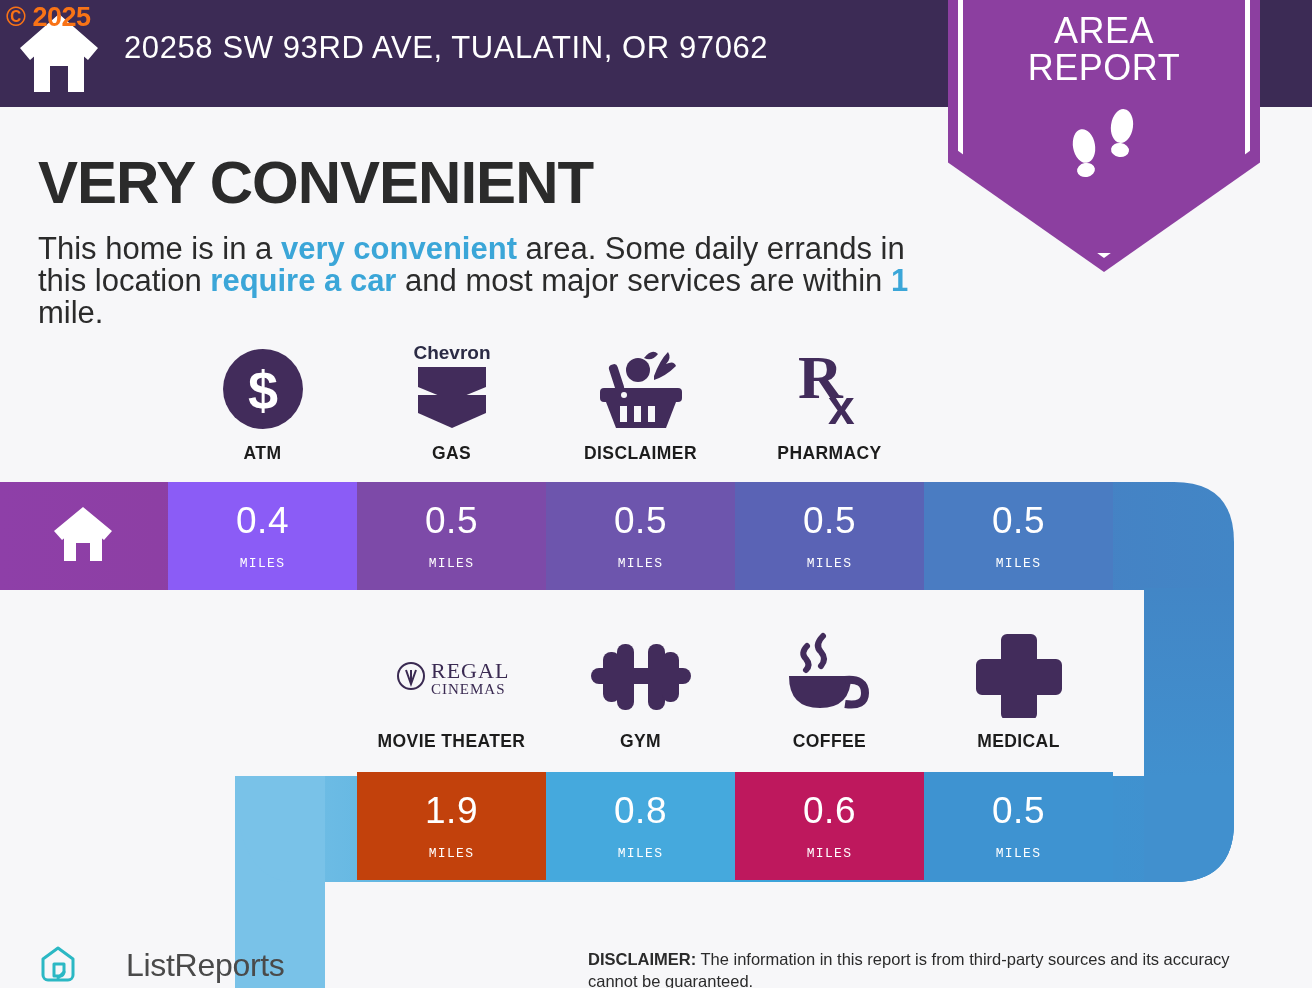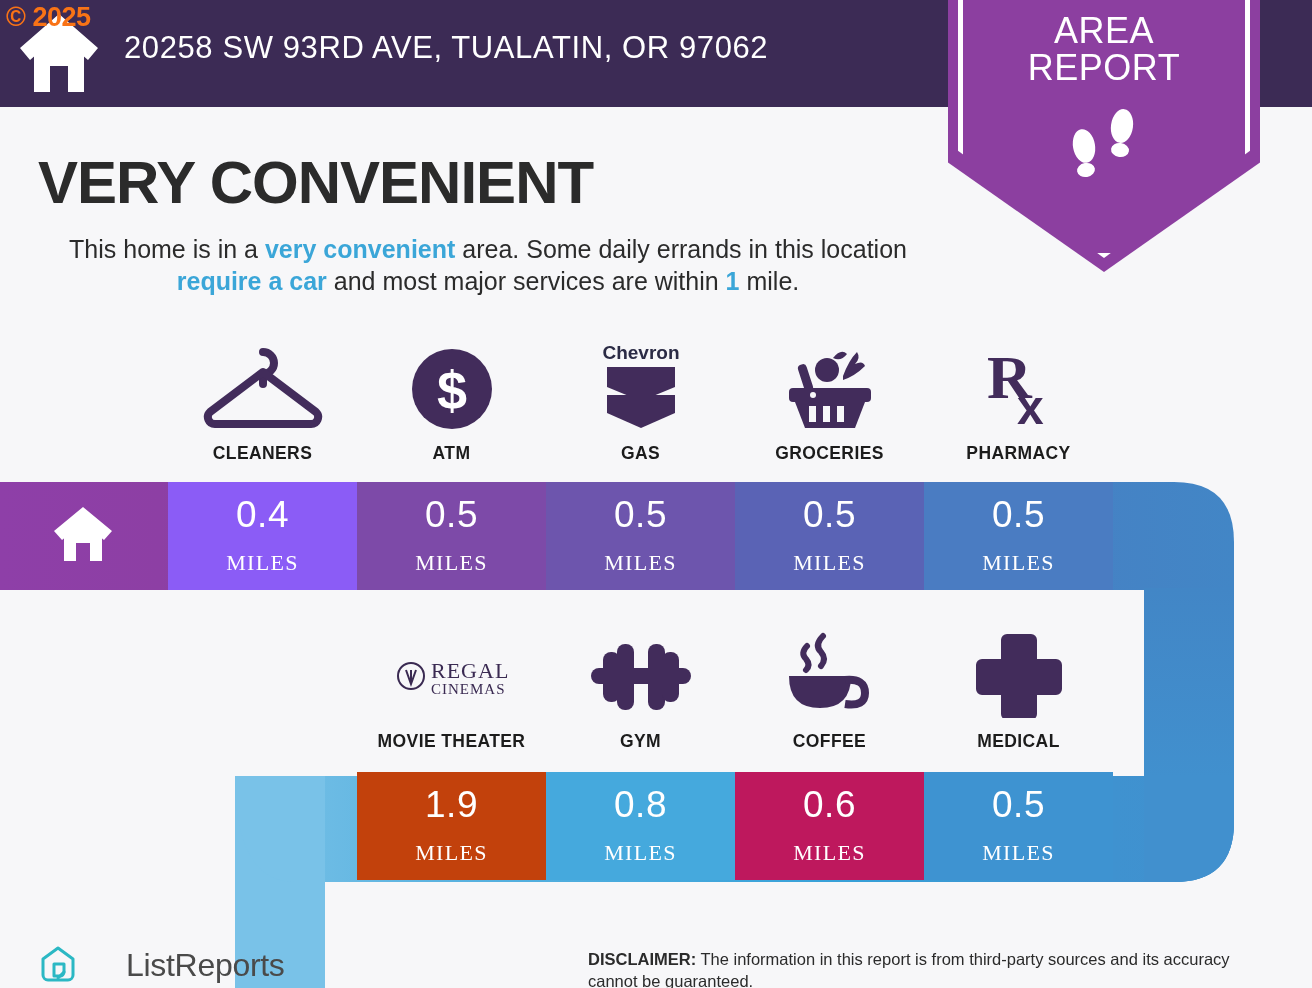--- a/index.html
+++ b/index.html
@@ -98,25 +98,24 @@
     letter-spacing: -1px;
     color: #2b2b2b;
     font-family: "Liberation Sans", sans-serif;
     white-space: nowrap;
   }
 
   #subheadline {
     position: absolute;
     left: 38px; top: 233px;
     width: 900px;
-    font-size: 25px;
+    font-size: 31px;
     line-height: 32px;
     color: #2b2b2b;
     font-family: "Liberation Sans", sans-serif;
-    text-align: center;
   }
   #subheadline b { color: #3ba6d8; font-weight: bold; }
 
   
   #snake-svg {
     position: absolute;
     left: 0; top: 470px;
     width: 1312px; height: 518px;
     z-index: 1;
   }
@@ -172,23 +171,23 @@
     color: #ffffff;
   }
   .dist-value {
     font-size: 37px;
     line-height: 38px;
     letter-spacing: 0.5px;
     font-family: "Liberation Sans", sans-serif;
   }
   .dist-unit {
     margin-top: 16px;
-    font-size: 22px;
+    font-size: 13px;
     letter-spacing: 1.3px;
-    font-family: Liberation Serif, serif;
+    font-family: Liberation Mono, monospace;
   }
 
   #home-marker-icon {
     position: absolute;
     left: 52px; top: 505px;
     width: 62px; height: 58px;
     z-index: 2;
   }
 
   
@@ -300,29 +299,20 @@
     <path d="M1144 306 L1234 306 L1234 352 Q1234 412 1174 412 L1144 412 Z" fill="#4190ce"></path>
   </svg>
 
   <svg id="home-marker-icon" viewBox="0 0 62 58">
     <path d="M31 2 L60 26 L52 35 L31 18 L10 35 L2 26 Z" fill="#ffffff"></path>
     <path d="M12 30 L31 16 L50 30 L50 56 L38 56 L38 38 L24 38 L24 56 L12 56 Z" fill="#ffffff"></path>
   </svg>
 
   <div class="icon-row" id="icon-row-1">
 
-    <div class="icon-cell">
-      <div class="icon-art">
-        <svg width="130" height="88" viewBox="0 0 130 88">
-          <path d="M65 10 a11 11 0 0 1 11 11 a11 11 0 0 1 -11 11 v10" fill="none" stroke="#422c5b" stroke-width="8" stroke-linecap="round"></path>
-          <path d="M65 30 L118 70 a7 7 0 0 1 -5 12 L17 82 a7 7 0 0 1 -5 -12 Z" fill="none" stroke="#422c5b" stroke-width="8" stroke-linejoin="round"></path>
-        </svg>
-      </div>
-      <div class="icon-label">CLEANERS</div>
-    </div>
 
     <div class="icon-cell">
       <div class="icon-art">
         <svg width="88" height="88" viewBox="0 0 88 88">
           <circle cx="44" cy="47" r="40" fill="#422c5b"></circle>
           <text x="44" y="67" text-anchor="middle" fill="#ffffff" font-family="Liberation Sans, sans-serif" font-size="54" font-weight="bold">$</text>
         </svg>
       </div>
       <div class="icon-label">ATM</div>
     </div>
@@ -346,21 +336,21 @@
           <path d="M68 36 q6 -16 14 -24 q4 6 -2 12 q8 -4 10 2 q-10 10 -22 14Z" fill="#422c5b"></path>
           <rect x="26" y="24" width="9" height="28" rx="4" fill="#422c5b" transform="rotate(-18 30 38)"></rect>
           <rect x="14" y="48" width="82" height="14" rx="4" fill="#422c5b"></rect>
           <circle cx="38" cy="55" r="3" fill="#f7f7f9"></circle>
           <path d="M20 62 L90 62 L80 88 L30 88 Z" fill="#422c5b"></path>
           <rect x="34" y="66" width="7" height="16" fill="#f7f7f9"></rect>
           <rect x="48" y="66" width="7" height="16" fill="#f7f7f9"></rect>
           <rect x="62" y="66" width="7" height="16" fill="#f7f7f9"></rect>
         </svg>
       </div>
-      <div class="icon-label">GROCERIES</div>
+      <div class="icon-label">DISCLAIMER</div>
     </div>
 
     <div class="icon-cell">
       <div class="icon-art">
         <svg width="96" height="90" viewBox="0 0 96 90">
           <text x="16" y="58" fill="#422c5b" font-family="Liberation Serif, serif" font-size="62" font-weight="bold">R</text>
           <text x="46" y="84" fill="#422c5b" font-family="Liberation Sans, sans-serif" font-size="48" font-weight="bold">x</text>
         </svg>
       </div>
       <div class="icon-label">PHARMACY</div>

